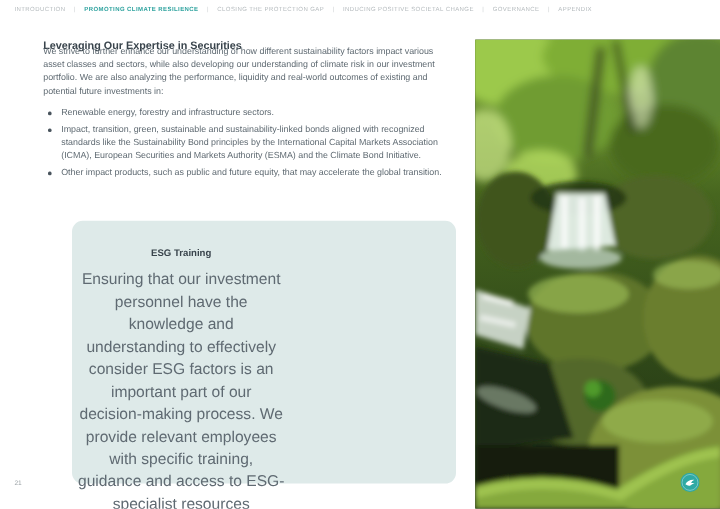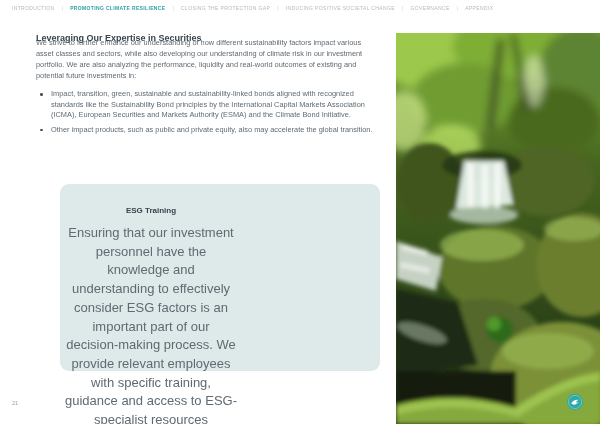--- a/index.html
+++ b/index.html
@@ -31,21 +31,21 @@
     margin:0;padding:0;list-style:none;
     font-size:7.4px;line-height:1.45;color:#5F6A72;
   }
   .bullet-list li{position:relative;padding-left:13px;margin-bottom:3.5px;}
   .bullet-list li::before{
     content:"";position:absolute;left:2px;top:4px;
     width:2.6px;height:2.6px;border-radius:50%;background:#49545d;
   }
   
   .esg-box{
-    position:absolute;left:60px;top:184px;width:320px;height:187px;
+    position:absolute;left:60px;top:184px;width:320px;height:219px;
     background:#DEEAE9;border-radius:9px;
   }
   .esg-col{width:172px;margin:22px 0 0 5px;text-align:center;}
   .esg-title{font-size:8px;font-weight:bold;color:#39444C;margin:0 0 9px 0;}
   .esg-body{font-size:13px;line-height:1.44;color:#5F6A72;margin:0;}
   
   .photo{
     position:absolute;left:396px;top:33px;width:204px;height:391px;
     overflow:hidden;background:#2e4618;
   }
@@ -74,22 +74,23 @@
   <span class="nav-item">GOVERNANCE</span>
   <span class="nav-sep">|</span>
   <span class="nav-item">APPENDIX</span>
 </nav>
 
 <h1 class="section-heading">Leveraging Our Expertise in Securities</h1>
 
 <p class="intro-paragraph">We strive to further enhance our understanding of how different sustainability factors impact various asset classes and sectors, while also developing our understanding of climate risk in our investment portfolio. We are also analyzing the performance, liquidity and real-world outcomes of existing and potential future investments in:</p>
 
 <ul class="bullet-list">
+  <li>Renewable energy, forestry and infrastructure sectors.</li>
   <li>Impact, transition, green, sustainable and sustainability-linked bonds aligned with recognized standards like the Sustainability Bond principles by the International Capital Markets Association (ICMA), European Securities and Markets Authority (ESMA) and the Climate Bond Initiative.</li>
-  <li>Other impact products, such as public and private equity, also may accelerate the global transition.</li>
+  <li>Other impact products, such as public and future equity, that may accelerate the global transition.</li>
 </ul>
 
 <section class="esg-box">
   <div class="esg-col">
     <h2 class="esg-title">ESG Training</h2>
     <p class="esg-body">Ensuring that our investment personnel have the knowledge and understanding to effectively consider ESG factors is an important part of our decision-making process. We provide relevant employees with specific training, guidance and access to ESG-specialist resources facilitated by external experts. In 2022, our investment personnel completed ESG-focused training, in addition to ongoing investment training, to help them to engage in meaningful discussions with internal stakeholders, third-party asset managers and broader market stakeholders.</p>
   </div>
 </section>
 
 <figure class="photo" style="margin:0;">

